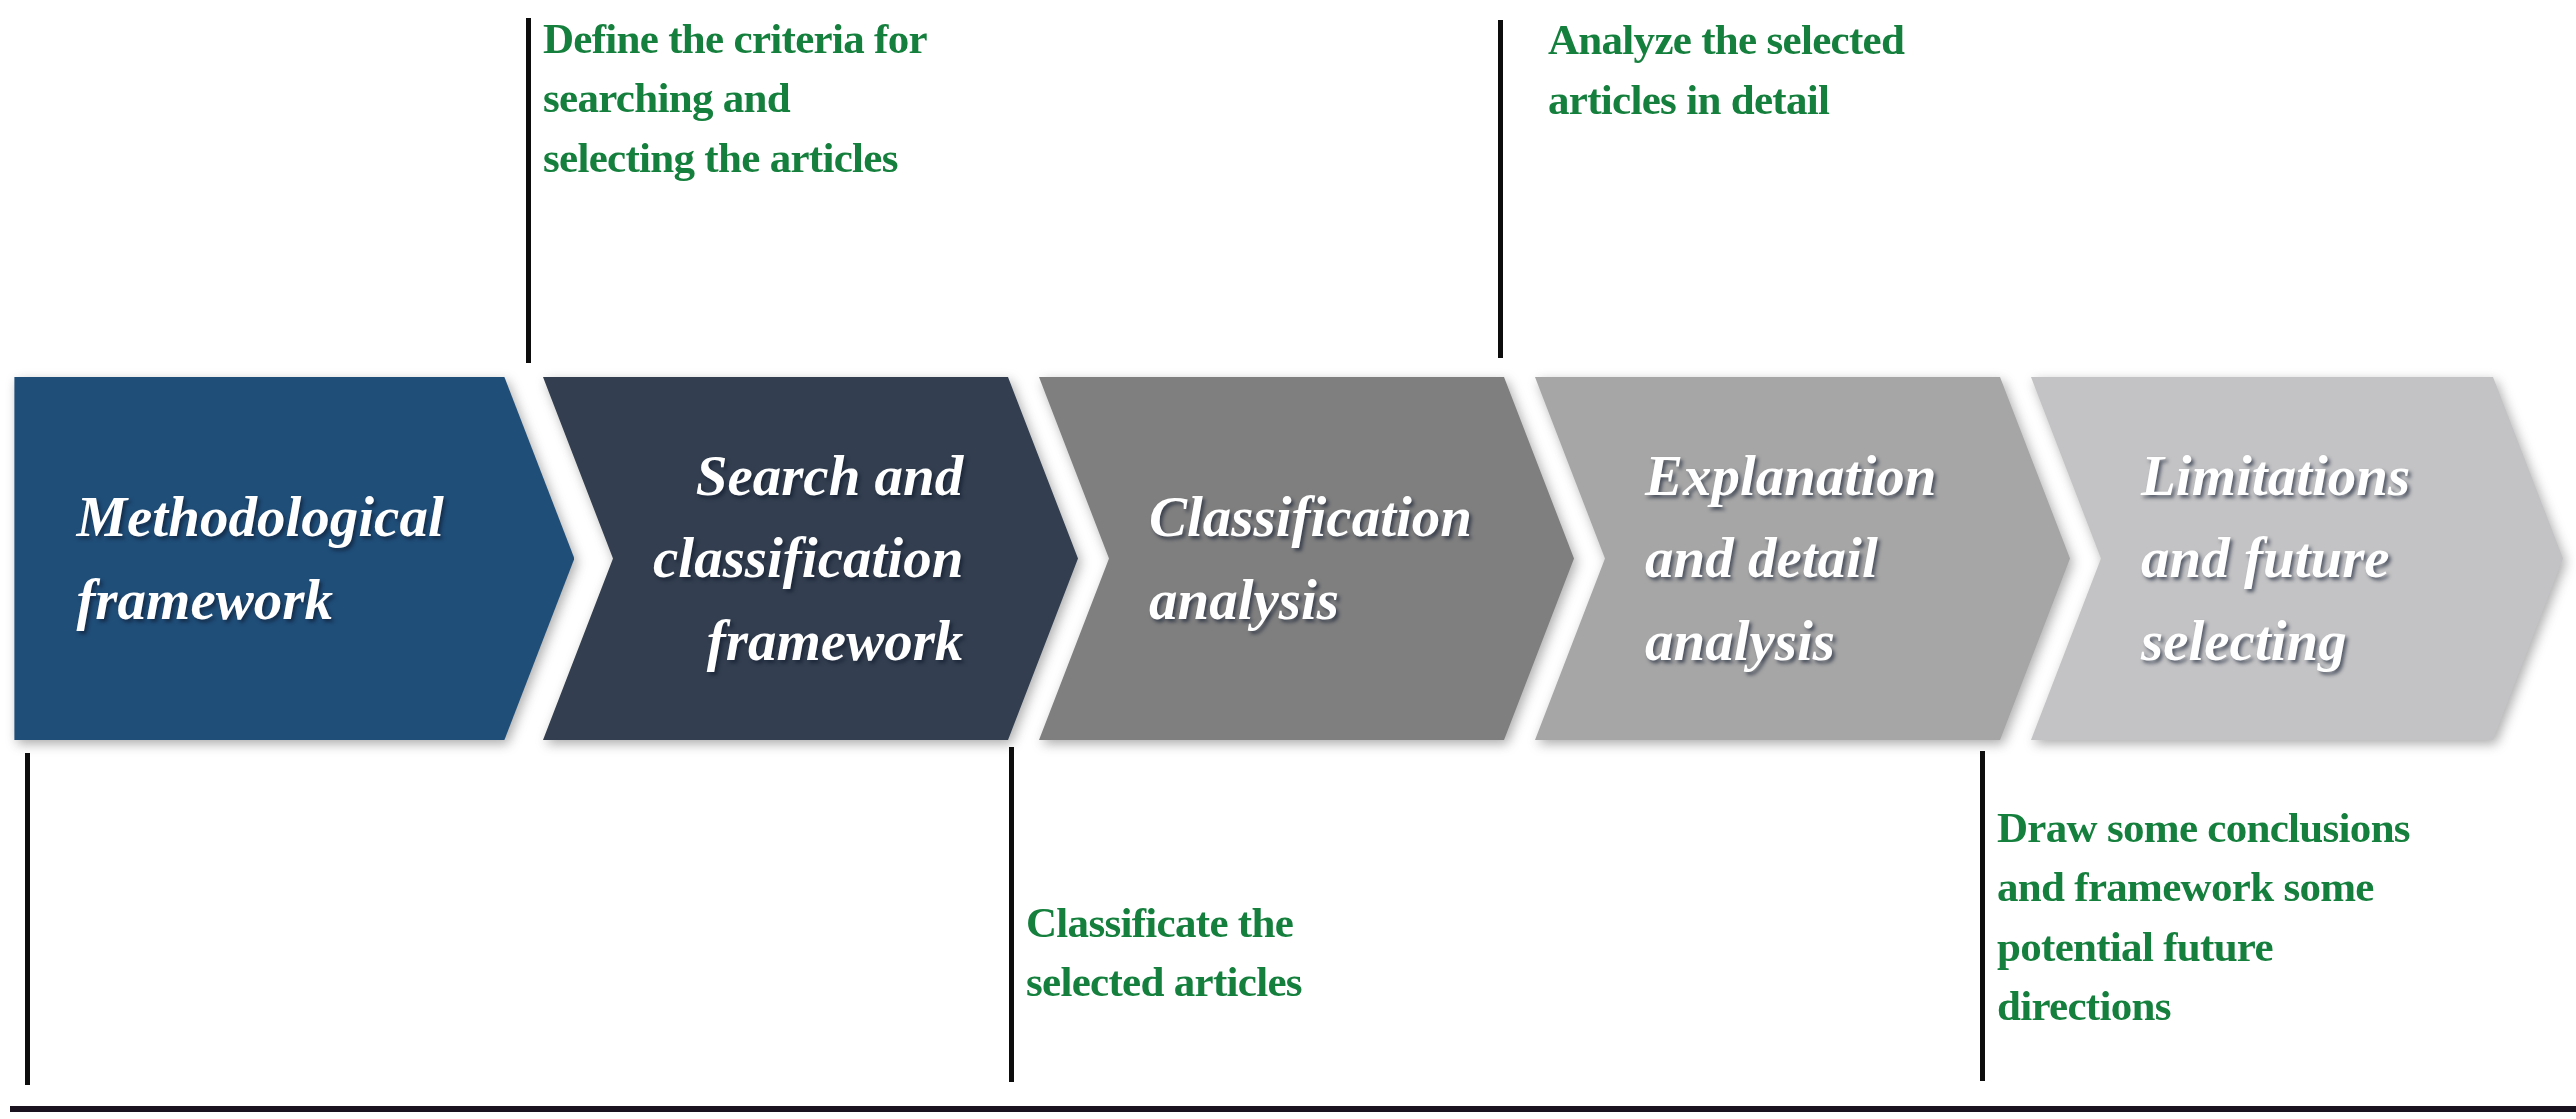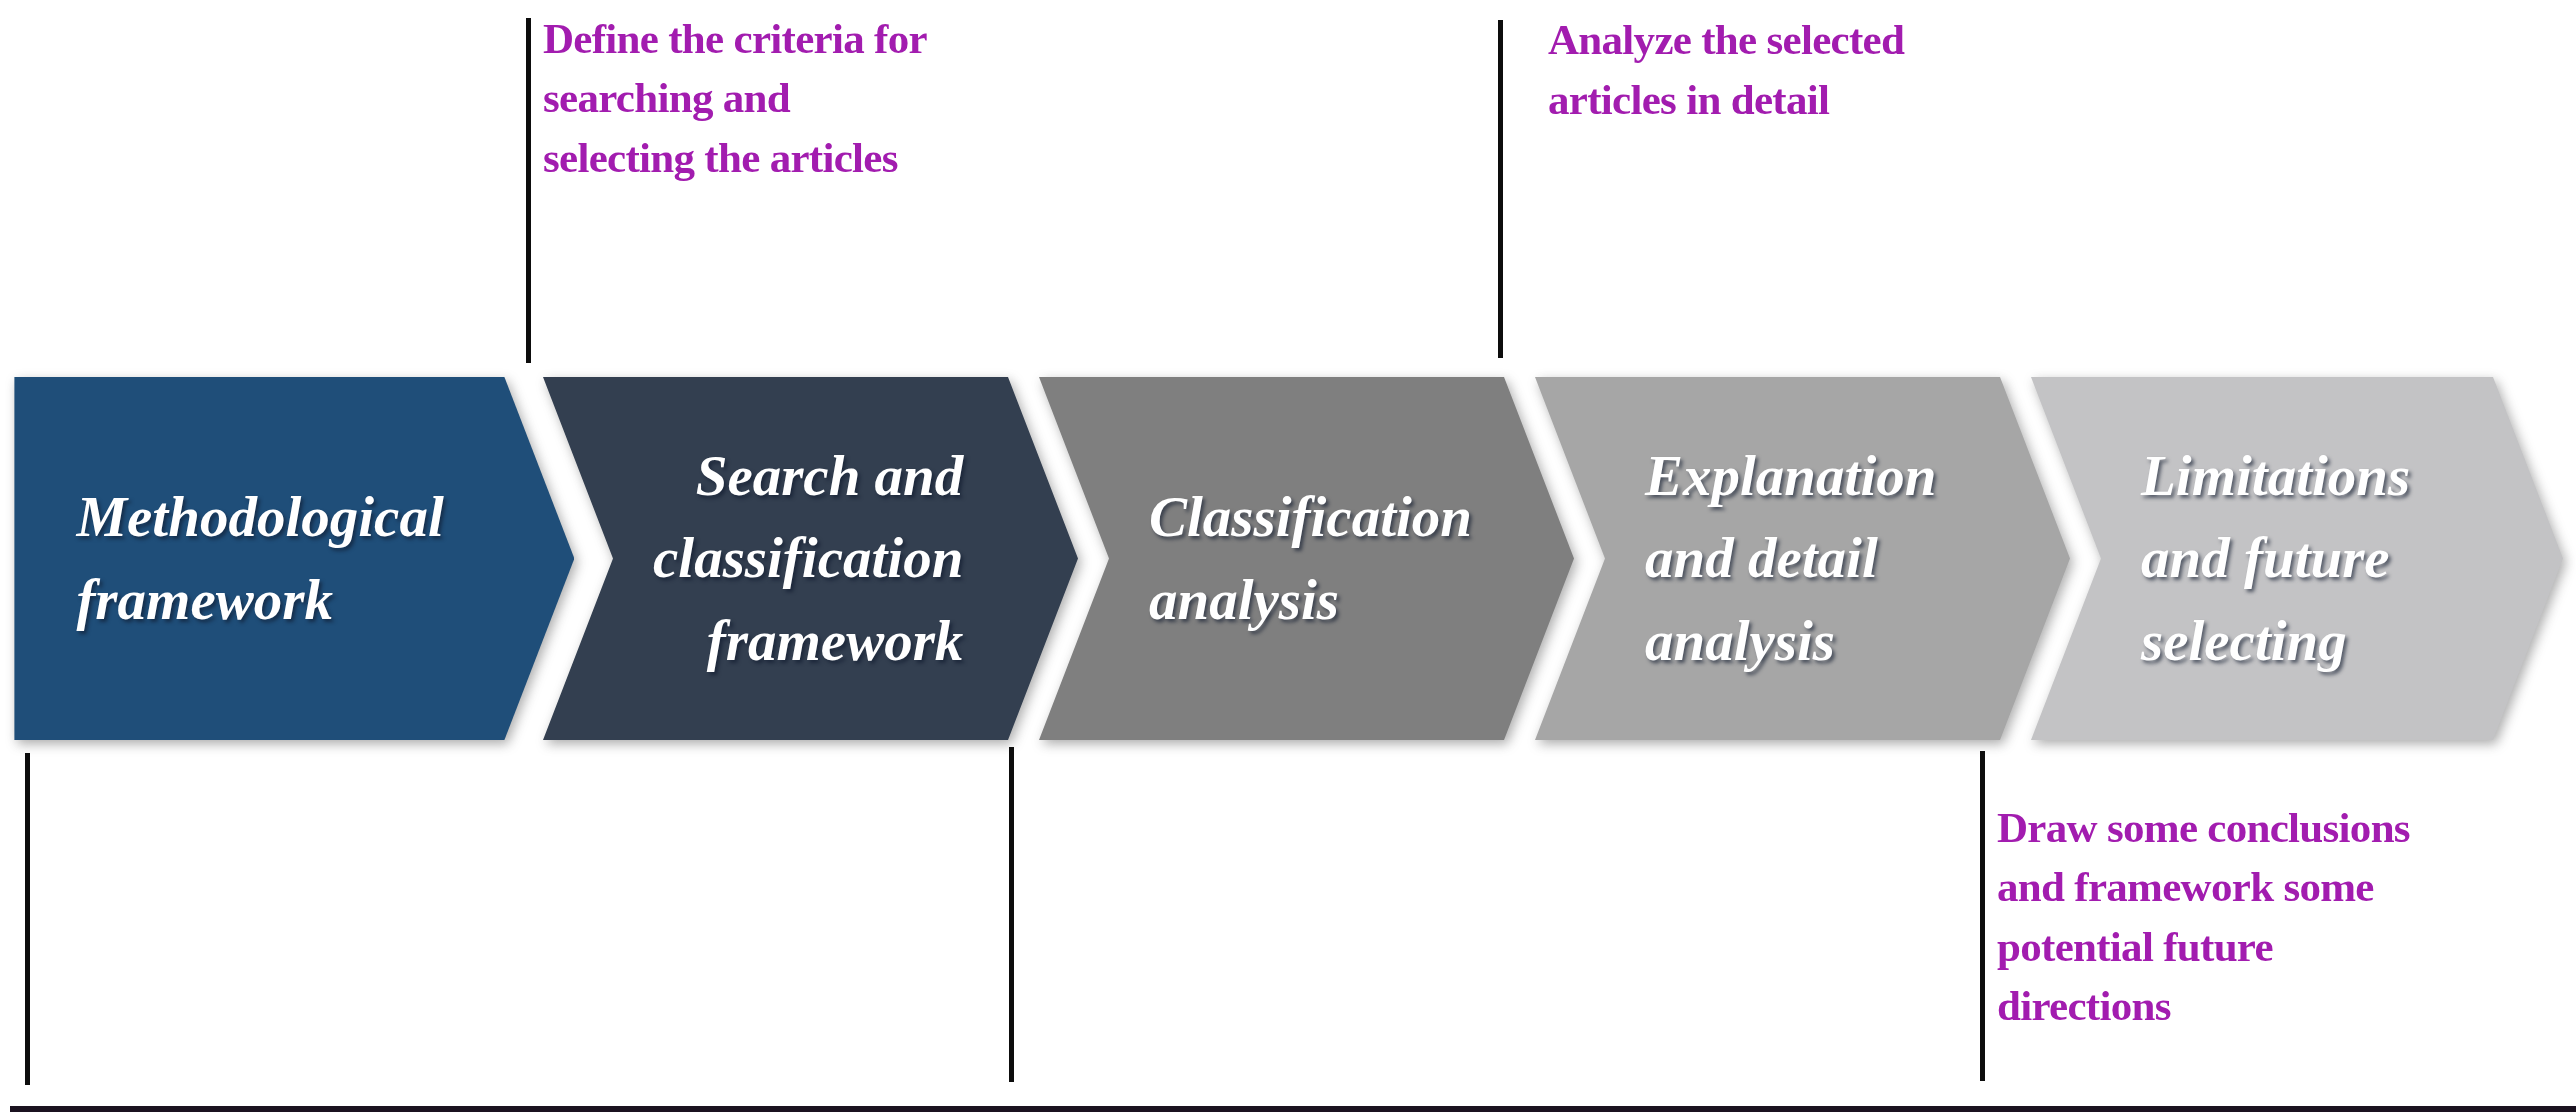--- a/index.html
+++ b/index.html
@@ -54,21 +54,21 @@
     position: absolute;
     width: 4.6px;
     background: #0d0d0d;
   }
   
   .callout {
     position: absolute;
     font-size: 43px;
     line-height: 1.38;
     font-weight: bold;
-    color: #a21caf;
+    color: #15803d;
     white-space: pre-line;
     letter-spacing: -0.7px;
   }
 
   #line-top-define   { left: 526px;  top: 18.3px;   height: 345px; }
   #callout-top-define{ left: 543px;  top: 9.1px;   width: 535px; }
 
   #line-top-analyze   { left: 1498px; top: 19.6px;  height: 338px; }
   #callout-top-analyze{ left: 1548px; top: 10.4px;  width: 535px; }
 
@@ -145,20 +145,22 @@
     <div class="arrow notched" style="background-color: rgb(195, 195, 197);">
       <span class="arrow-label">Limitations
 and future
 selecting</span>
     </div>
   </div>
 
   <div class="vline" id="line-bottom-determine"></div>
 
   <div class="vline" id="line-bottom-classificate"></div>
+  <div class="callout" id="callout-bottom-classificate">Classificate the
+selected articles</div>
 
   <div class="vline" id="line-bottom-draw"></div>
   <div class="callout" id="callout-bottom-draw">Draw some conclusions
 and framework some
 potential future
 directions</div>
 
   <div id="baseline"></div>
 
 </div>

